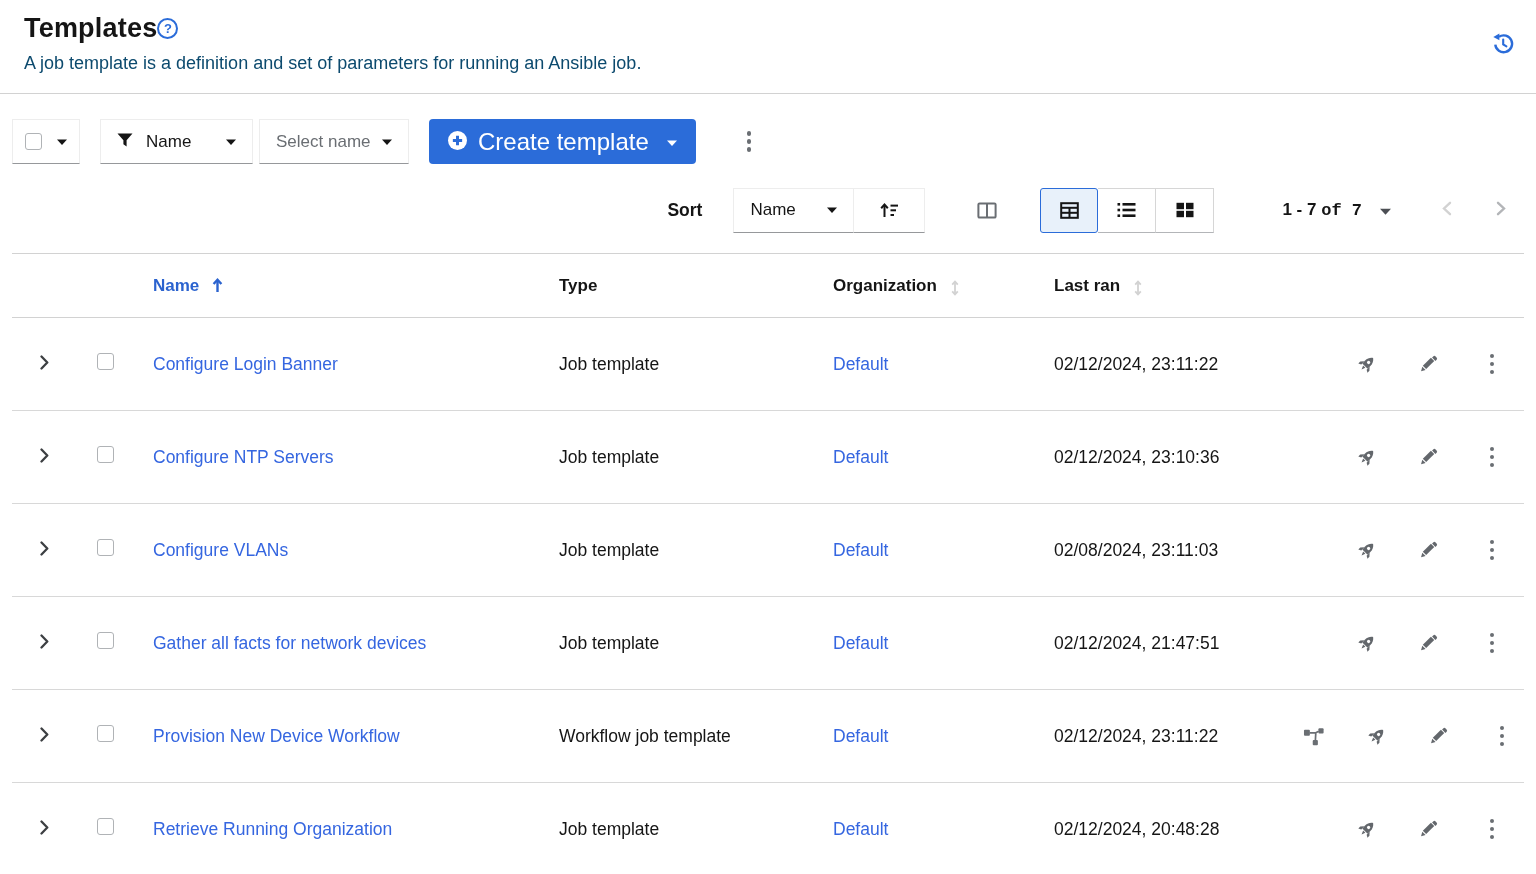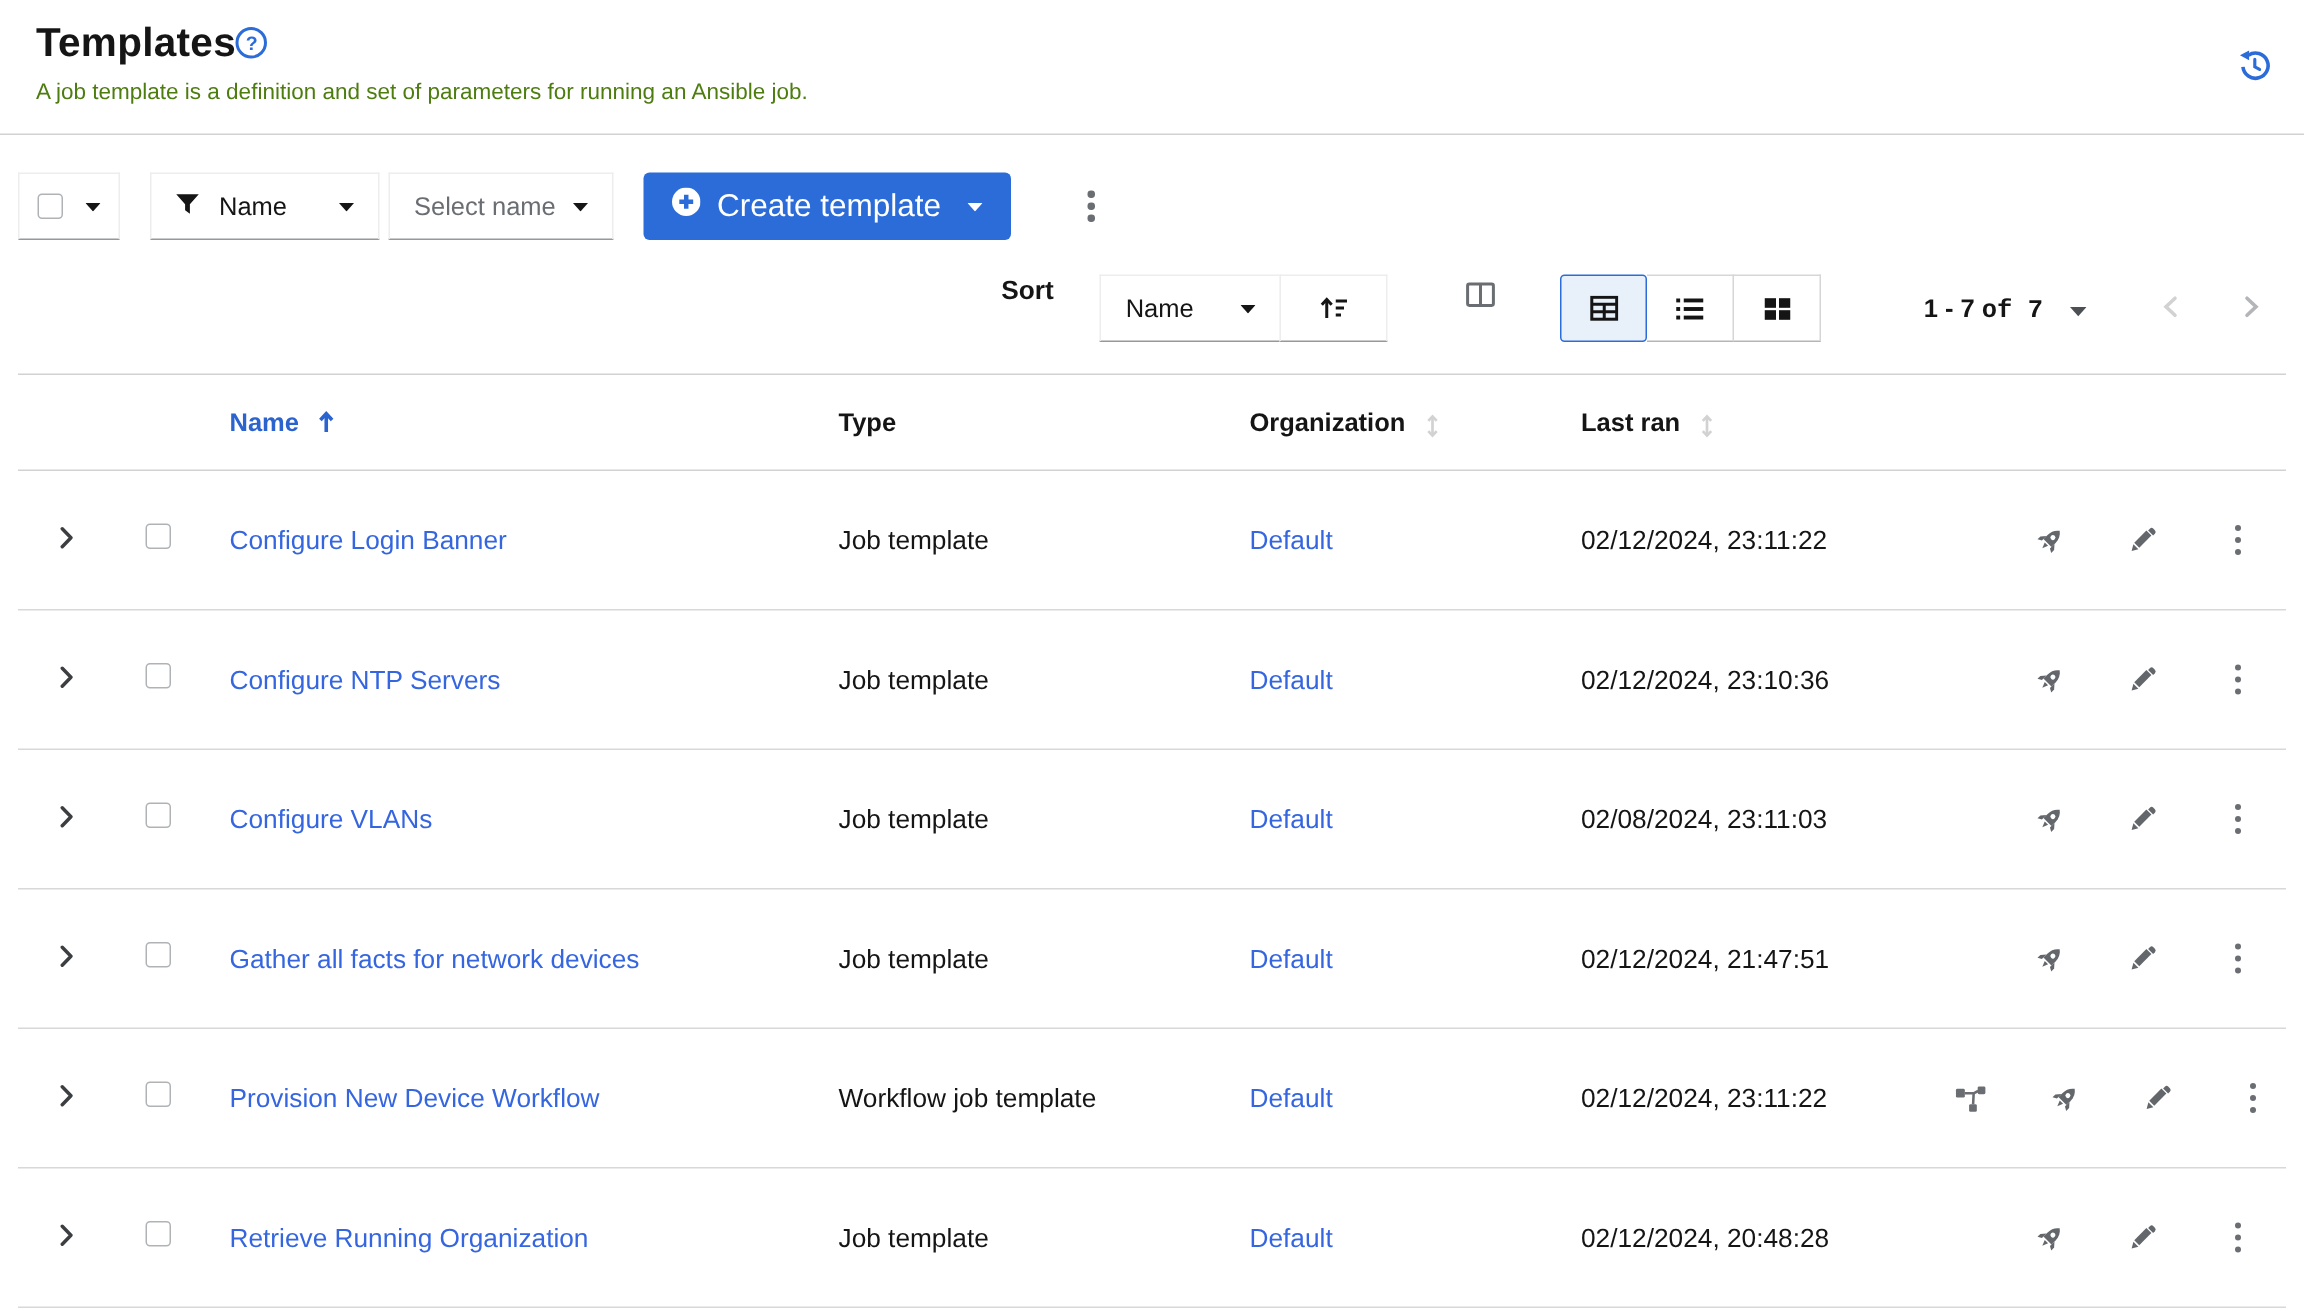--- a/index.html
+++ b/index.html
@@ -15,21 +15,21 @@
 
   
   .page-header { position:relative; padding:13px 24px 19px 24px; border-bottom:1px solid #d2d2d2; }
   .title-line { display:flex; align-items:center; gap:0; }
   .page-title { font-size:27px; font-weight:700; margin:0; letter-spacing:.2px; }
   .help-circle {
     width:21px; height:21px; border:2px solid #2b6cd9; border-radius:50%;
     color:#2b6cd9; font-size:13px; font-weight:700; line-height:17px; text-align:center;
     display:inline-block; cursor:pointer;
   }
-  .subtitle { margin:9px 0 0 0; font-size:15px; color:#4d7c0f; }
+  .subtitle { margin:9px 0 0 0; font-size:18px; color:#0c4a6e; }
   .history-btn { position:absolute; top:32px; right:21px; width:24px; height:24px; }
 
   
   .toolbar { padding:25px 12px 0 12px; }
   .tb-row1 { display:flex; align-items:center; }
   .ctrl {
     height:45px; background:#fff; display:flex; align-items:center;
     border:1px solid #ededed; border-bottom:1px solid #96989b; cursor:pointer;
   }
   .bulk-select { width:68px; justify-content:center; gap:15px; }
@@ -37,30 +37,30 @@
   .filter-attr .lbl { flex:1; }
   .filter-val { width:150px; margin-left:6px; padding:0 16px; color:#6a6e73; }
   .filter-val .lbl { flex:1; }
   .checkbox {
     width:17px; height:17px; background:#fff; border:1.6px solid #b0b3b6; border-radius:3px;
     display:inline-block; cursor:pointer;
   }
   .caret { display:inline-block; line-height:0; color:#151515; }
   .btn-create {
     margin-left:20px; height:45px; padding:0 19px; border-radius:4px;
-    background:#2b6cd9; color:#fff; font-size:21px;
+    background:#2b6cd9; color:#fff; font-size:24px;
     display:flex; align-items:center; gap:11px;
   }
   .btn-create .caret { color:#fff; margin-left:7px; }
   .kebab { display:flex; flex-direction:column; align-items:center; gap:3.5px; }
   .kebab i { width:4.6px; height:4.6px; border-radius:50%; background:#6a6e73; }
   .tb-kebab { margin-left:45px; padding:6px; }
 
   
-  .tb-row2 { display:flex; justify-content:flex-end; margin-top:23px; height:46px; padding-right:14px; }
+  .tb-row2 { display:flex; align-items:center; justify-content:flex-end; margin-top:23px; height:46px; padding-right:14px; }
   .sort-label { font-weight:700; font-size:17.5px; }
   .sort-select { width:121px; margin-left:31px; padding:0 16px; justify-content:space-between; }
   .sort-dir { width:72px; margin-left:-1px; justify-content:center; }
   .btn-columns { margin-left:49px; width:26px; height:26px; display:flex; align-items:center; justify-content:center; }
   .view-toggle { display:flex; margin-left:40px; }
   .vt-btn {
     width:58px; height:45px; display:flex; align-items:center; justify-content:center;
     background:#fff; border:1px solid #d6d6d6; border-left-width:0; border-bottom-color:#b3b5b8;
   }
   .vt-btn:first-child { border-left-width:1px; }

